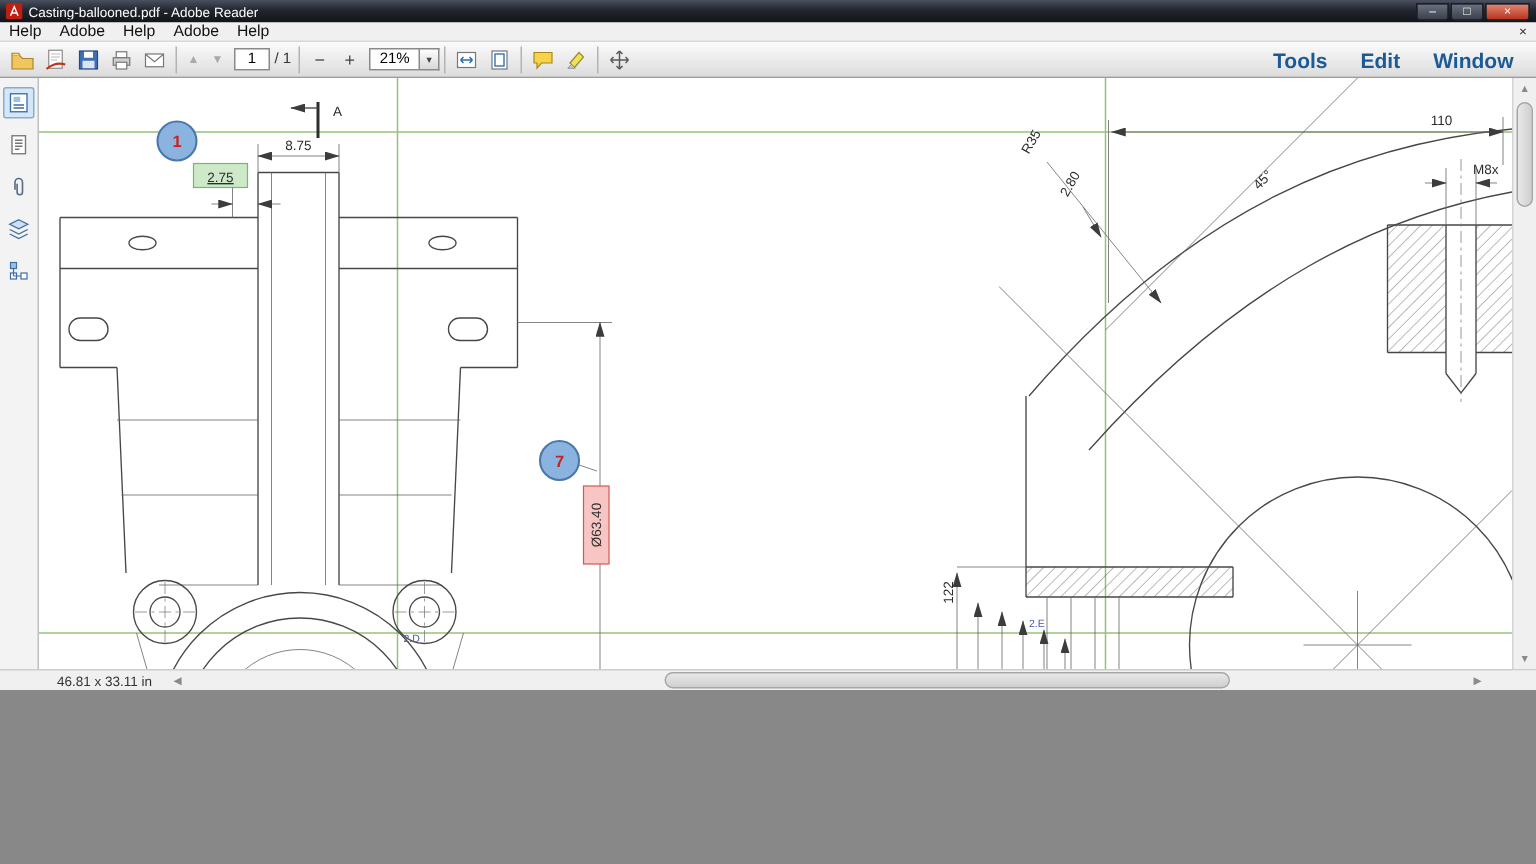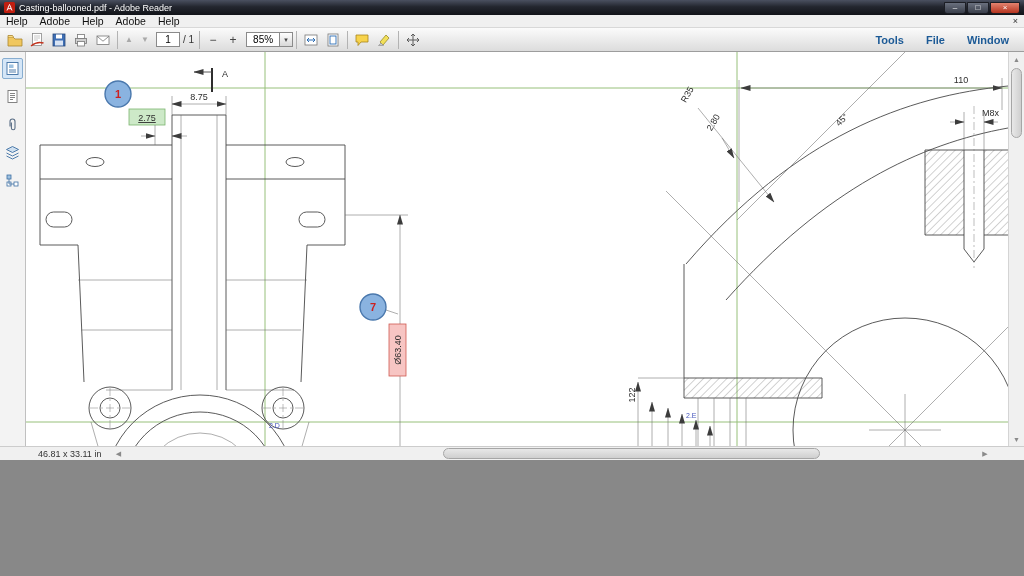--- a/index.html
+++ b/index.html
@@ -35,21 +35,21 @@
   .page-input { width:24px; height:15px; border:1px solid #8a8a8a; background:#fff; font-size:10px;
                 text-align:center; margin:0 3px; font-family:"Liberation Sans",sans-serif; }
   .page-total { font-size:10px; color:#333; margin-right:2px; }
   .zoom-btn { width:20px; height:18px; border:1px solid transparent; border-radius:2px; font-size:12px;
               color:#444; display:flex; align-items:center; justify-content:center; }
   .zoom-box { width:34px; height:15px; border:1px solid #8a8a8a; background:#fff; font-size:10px;
               display:flex; align-items:center; justify-content:center; margin-left:3px; }
   .zoom-drop { width:13px; height:15px; border:1px solid #8a8a8a; border-left:none; background:linear-gradient(#fefefe,#d8d8d8);
                font-size:7px; display:flex; align-items:center; justify-content:center; color:#444; }
   .tb-right { margin-left:auto; display:flex; align-items:center; height:100%; }
-  .tb-right-btn { font-size:11px; font-weight:bold; color:#1c5a96; padding:0 11px; height:100%;
+  .tb-right-btn { font-size:14px; font-weight:bold; color:#1c5a96; padding:0 11px; height:100%;
                   display:flex; align-items:center; }
 
   
   .main { flex:1 1 auto; display:flex; min-height:0; }
   .nav-pane { width:26px; background:#f3f3f3; border-right:1px solid #c0c0c0; flex:0 0 auto;
               display:flex; flex-direction:column; align-items:center; padding-top:6px; gap:7px; }
   .nav-slot { width:21px; height:21px; display:flex; align-items:center; justify-content:center; border-radius:2px; }
   .nav-slot.selected { background:#d5e6f7; border:1px solid #87add0; }
   .page-canvas { flex:1 1 auto; background:#fff; position:relative; overflow:hidden; }
   .page-canvas svg { display:block; }
@@ -150,21 +150,21 @@
       </svg>
     </div>
     <div class="sep"></div>
     <div class="tbtn nav-arrow">▲</div>
     <div class="tbtn nav-arrow">▼</div>
     <input class="page-input" value="1" style="">
     <span class="page-total">/ 1</span>
     <div class="sep"></div>
     <div class="zoom-btn">−</div>
     <div class="zoom-btn">+</div>
-    <div class="zoom-box">85%</div>
+    <div class="zoom-box">21%</div>
     <div class="zoom-drop">▾</div>
     <div class="sep"></div>
     <div class="tbtn">
       <svg width="16" height="16" viewBox="0 0 16 16">
         <rect x="2" y="3" width="12" height="10" fill="#fff" stroke="#777" stroke-width="0.8"></rect>
         <path d="M4,8 h8 M4,8 l2,-2 M4,8 l2,2 M12,8 l-2,-2 M12,8 l-2,2" stroke="#2a6db5" stroke-width="1" fill="none"></path>
       </svg>
     </div>
     <div class="tbtn">
       <svg width="16" height="16" viewBox="0 0 16 16">
@@ -185,21 +185,21 @@
       </svg>
     </div>
     <div class="sep"></div>
     <div class="tbtn">
       <svg width="16" height="16" viewBox="0 0 16 16">
         <path d="M8,2 v12 M2,8 h12 M8,2 l-2,2 M8,2 l2,2 M8,14 l-2,-2 M8,14 l2,-2 M2,8 l2,-2 M2,8 l2,2 M14,8 l-2,-2 M14,8 l-2,2" stroke="#5a5a5a" stroke-width="1" fill="none"></path>
       </svg>
     </div>
     <div class="tb-right">
       <div class="tb-right-btn">Tools</div>
-      <div class="tb-right-btn">File</div>
+      <div class="tb-right-btn">Edit</div>
       <div class="tb-right-btn">Window</div>
     </div>
   </div>
 
   <div class="main">
 
     <div class="nav-pane">
       <div class="nav-slot selected">
         <svg width="15" height="15" viewBox="0 0 15 15">
           <rect x="2" y="1.5" width="11" height="12" fill="#fff" stroke="#3e6fa3" stroke-width="0.9"></rect>

